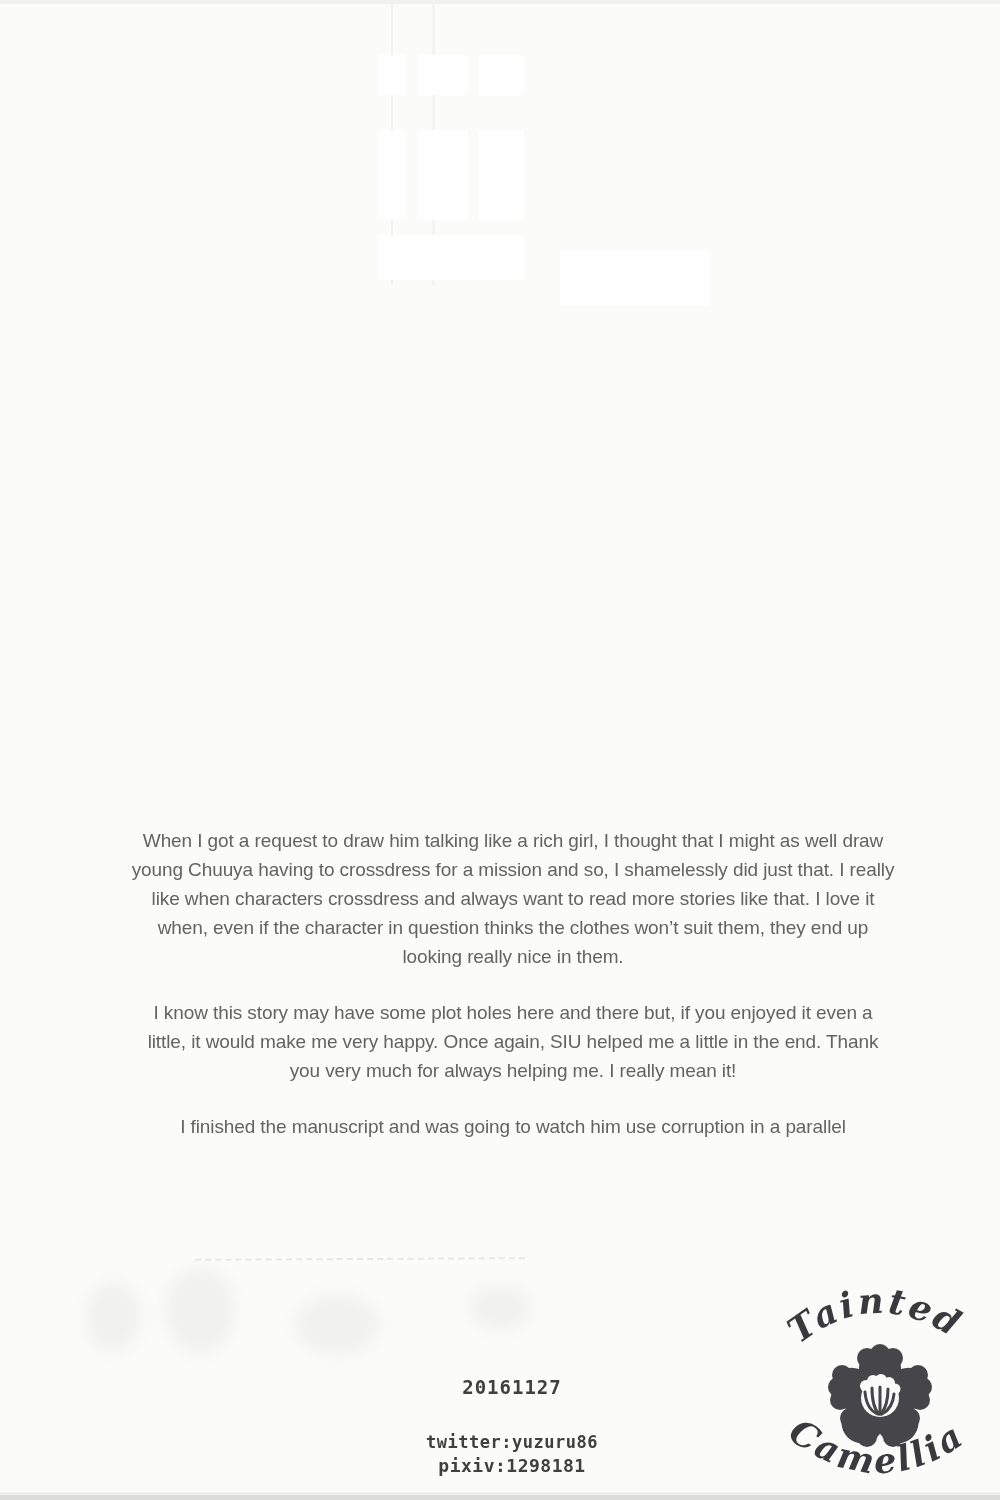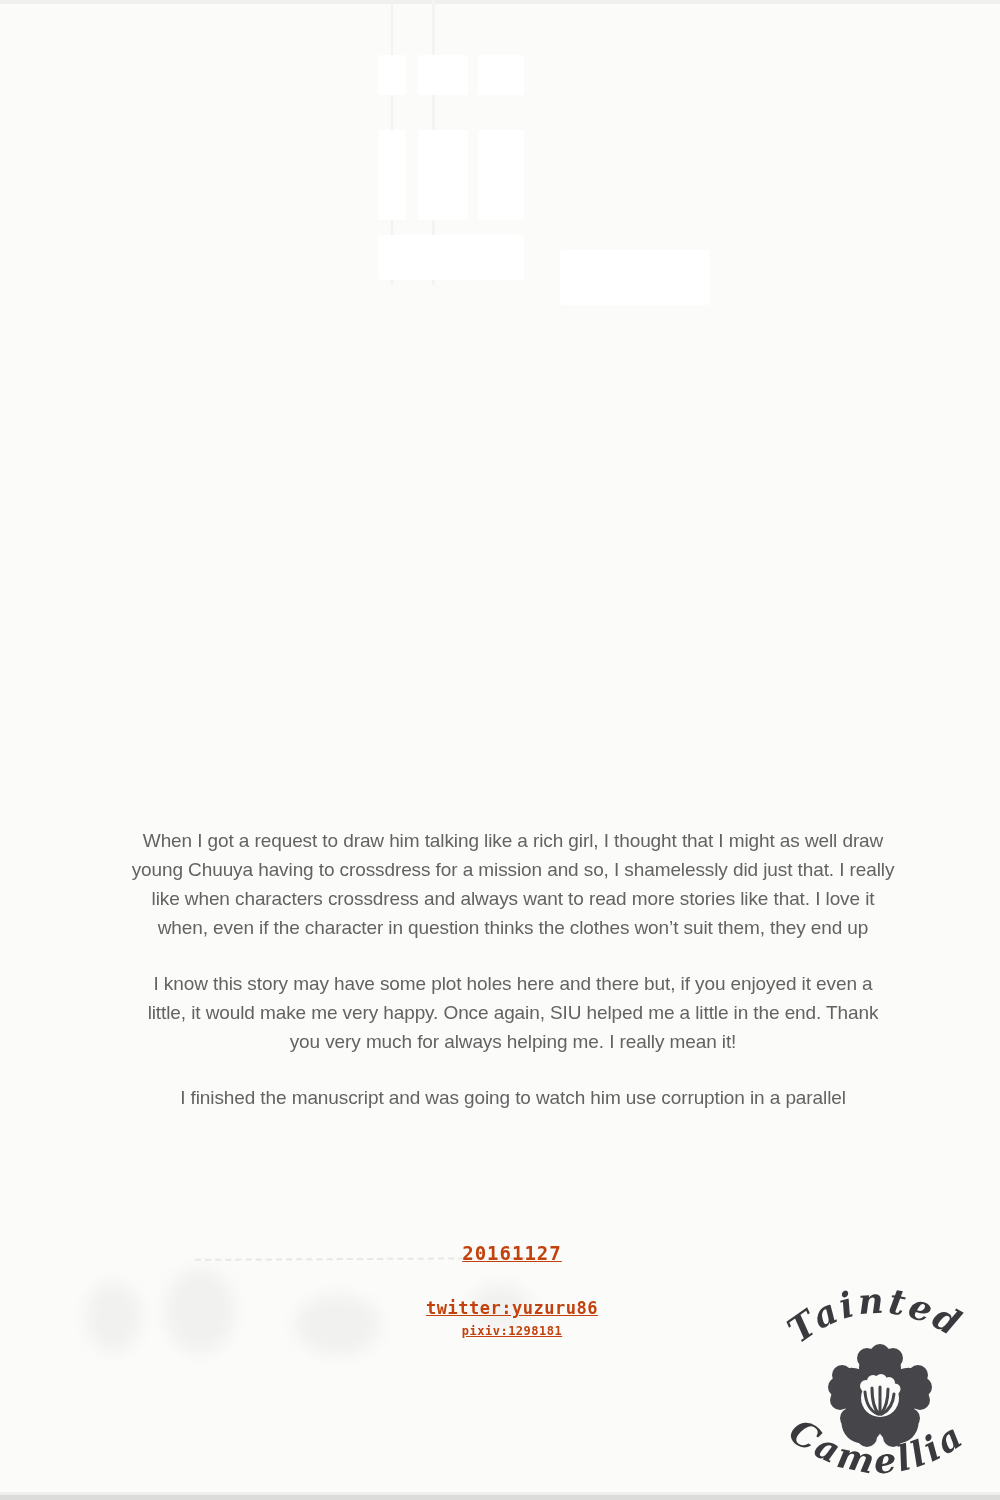--- a/index.html
+++ b/index.html
@@ -20,26 +20,26 @@
     border-top:2px dashed #e7e7e6;transform:rotate(-0.3deg);}
   
   .afterword{position:absolute;left:63px;top:826px;width:900px;text-align:center;}
   .para{margin:0 0 27px 0;}
   .line{
     white-space:nowrap;
     font-size:19px;line-height:29px;letter-spacing:-0.1px;
     color:#636363;
   }
   
-  .credits{position:absolute;left:362px;top:1242px;width:300px;text-align:center;
-    font-family:"DejaVu Sans Mono","DejaVu Sans",monospace;color:#c2410c;font-weight:bold;text-decoration:underline;}
+  .credits{position:absolute;left:362px;top:1376px;width:300px;text-align:center;
+    font-family:"DejaVu Sans Mono","DejaVu Sans",monospace;color:#404040;font-weight:bold;}
   .credit-date{font-size:19px;line-height:22px;letter-spacing:1px;}
   .credit-author{font-size:20px;line-height:24px;letter-spacing:2px;}
   .credit-twitter{font-size:17px;line-height:24px;letter-spacing:0.5px;margin-top:32px;}
-  .credit-pixiv{font-size:12px;line-height:23px;letter-spacing:0.5px;text-align:center;}
+  .credit-pixiv{font-size:18px;line-height:23px;letter-spacing:0.5px;text-align:center;}
   
   .logo{position:absolute;left:752px;top:1290px;}
   .logo-text{
     font-family:"DejaVu Serif", serif;
     font-style:italic;font-weight:bold;
     font-size:35px;letter-spacing:3px;
   }
 </style>
 </head>
 <body>
@@ -60,20 +60,21 @@
 <div class="smudge" style="left:295px;top:1295px;width:85px;height:60px;"></div>
 <div class="smudge" style="left:470px;top:1285px;width:60px;height:45px;"></div>
 <div class="dash-art"></div>
 
 <main class="afterword">
   <div class="para">
     <div class="line">When I got a request to draw him talking like a rich girl, I thought that I might as well draw</div>
     <div class="line">young Chuuya having to crossdress for a mission and so, I shamelessly did just that. I really</div>
     <div class="line">like when characters crossdress and always want to read more stories like that. I love it</div>
     <div class="line">when, even if the character in question thinks the clothes won’t suit them, they end up</div>
+    <div class="line">looking really nice in them.</div>
   </div>
   <div class="para">
     <div class="line">I know this story may have some plot holes here and there but, if you enjoyed it even a</div>
     <div class="line">little, it would make me very happy. Once again, SIU helped me a little in the end. Thank</div>
     <div class="line">you very much for always helping me. I really mean it!</div>
   </div>
   <div class="para">
   </div>
   <div class="para">
     <div class="line">I finished the manuscript and was going to watch him use corruption in a parallel</div>

